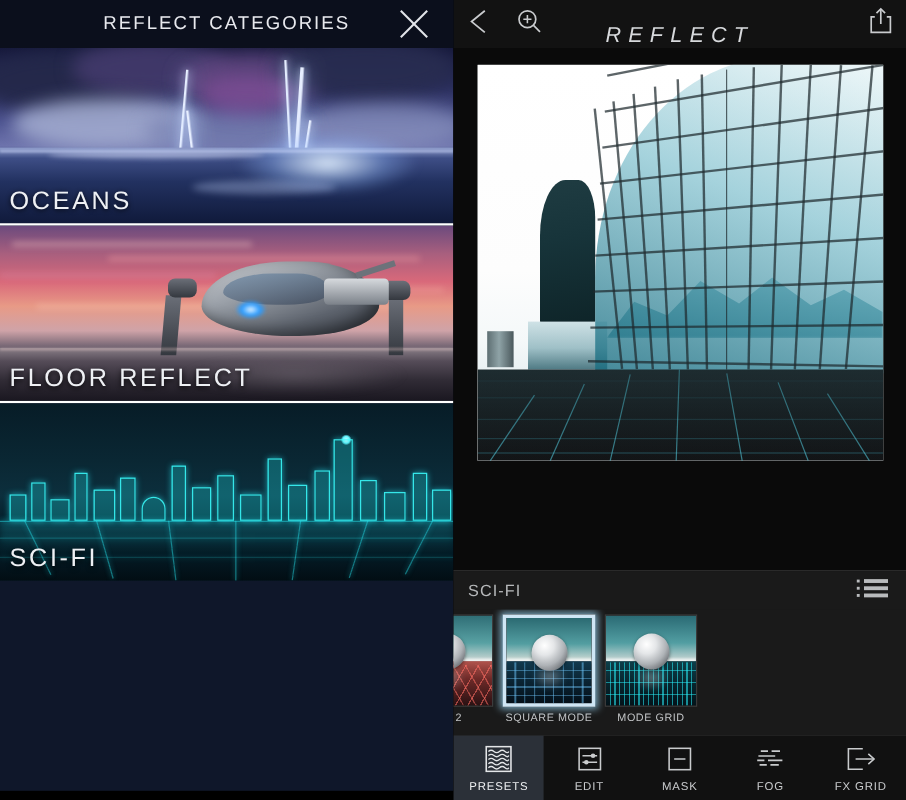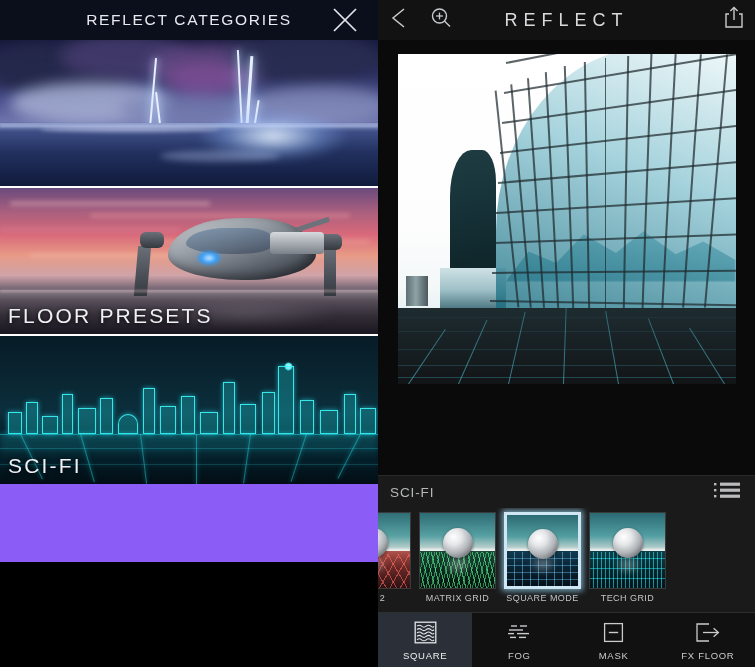--- a/index.html
+++ b/index.html
@@ -8,22 +8,22 @@
     width:755px; height:667px;
     background:#000;
     font-family:"Liberation Sans", sans-serif;
     overflow:hidden;
   }
   .app { position:relative; width:755px; height:667px; display:flex; }
 
   
   .left-panel {
     position:relative;
-    width:378px; height:562px;
-    background:#8b5cf6;
+    width:378px; height:659px;
+    background:#0f172a;
     overflow:hidden;
     flex:0 0 378px;
   }
   .cat-header {
     position:relative;
     height:40px;
     background:#0b0f1c;
     display:flex; align-items:center; justify-content:center;
     z-index:6;
   }
@@ -133,22 +133,23 @@
   }
   .nav-bar {
     position:relative;
     height:40px; flex:0 0 40px;
     background:#121212;
     display:flex; align-items:center;
   }
   .nav-btn { width:42px; height:40px; display:flex; align-items:center; justify-content:center; cursor:pointer; }
   .nav-title {
     position:absolute; left:0; right:0; top:0; bottom:0;
-    display:flex; align-items:center; justify-content:center;
+    display:flex; align-items:flex-end; justify-content:center;
     pointer-events:none;
+    font-style:italic;
   }
   .logo-text {
     color:#d7d9dc; font-size:18px; letter-spacing:6px;
     font-weight:300; font-family:"Liberation Sans", sans-serif;
   }
   .nav-right { margin-left:auto; }
 
   .preview-stage {
     position:relative;
     flex:0 0 435px; height:435px;
@@ -328,20 +329,21 @@
           <div class="bolt" style="left:158px;top:52px;width:2px;height:48px;transform:rotate(-7deg);"></div>
           <div class="bolt" style="left:239px;top:10px;width:2px;height:82px;transform:rotate(-3deg);"></div>
           <div class="bolt" style="left:247px;top:16px;width:2.5px;height:96px;transform:rotate(4deg);"></div>
           <div class="bolt" style="left:254px;top:60px;width:2px;height:46px;transform:rotate(9deg);"></div>
           <div class="oc-sea"></div>
           <div class="oc-glow" style="left:198px;top:48%;"></div>
           <div class="oc-cloud" style="left:40px;top:86px;width:180px;height:6px;background:rgba(180,190,225,.75);filter:blur(2px);"></div>
           <div style="position:absolute;left:0;right:0;top:58%;height:2px;background:rgba(210,222,255,.55);filter:blur(1px);"></div>
           <div class="oc-cloud" style="left:160px;top:110px;width:120px;height:12px;background:rgba(190,205,245,.35);filter:blur(3px);"></div>
         </div>
+        <div class="cat-label">OCEANS</div>
       </div>
 
 
       <div class="cat-card">
         <div class="cat-art art-floor">
           <div class="fl-streak" style="left:10px;top:14px;width:200px;background:rgba(255,205,200,.55);"></div>
           <div class="fl-streak" style="left:90px;top:26px;width:260px;background:rgba(255,170,170,.5);"></div>
           <div class="fl-streak" style="left:0px;top:40px;width:180px;background:rgba(220,140,170,.45);"></div>
           <div class="fl-streak" style="left:150px;top:52px;width:220px;background:rgba(255,190,175,.4);"></div>
           <div class="fl-streak" style="left:30px;top:66px;width:300px;background:rgba(255,215,200,.35);"></div>
@@ -351,21 +353,21 @@
           <div class="ship-leg" style="left:140px;top:44px;width:24px;height:16px;border-radius:6px;"></div>
           <div class="ship-leg" style="left:318px;top:46px;width:24px;height:16px;border-radius:6px;"></div>
           <div class="ship-body" style="left:168px;top:30px;width:148px;height:62px;"></div>
           <div style="position:absolute;left:186px;top:40px;width:88px;height:26px;background:linear-gradient(170deg,rgba(112,140,168,.75),rgba(48,60,80,.6));border-radius:46% 30% 40% 50%/60% 50% 40% 40%;"></div>
           <div style="position:absolute;left:270px;top:44px;width:54px;height:22px;background:linear-gradient(180deg,#d7dade,#7b8189);border-radius:4px;"></div>
           <div style="position:absolute;left:296px;top:34px;width:34px;height:5px;background:#6d727a;transform:rotate(-18deg);"></div>
           <div class="ship-glow" style="left:196px;top:62px;"></div>
           <div style="position:absolute;left:150px;top:110px;width:190px;height:30px;background:radial-gradient(ellipse at center,rgba(160,150,160,.30),transparent 70%);filter:blur(4px);"></div>
           <div style="position:absolute;left:0;right:0;top:70%;height:2px;background:rgba(230,200,200,.45);filter:blur(1px);"></div>
         </div>
-        <div class="cat-label">FLOOR PRESETS</div>
+        <div class="cat-label">FLOOR REFLECT</div>
       </div>
 
       <div class="cat-card">
         <div class="cat-art art-scifi">
           <div class="sf-star" style="left:284px;top:26px;"></div>
           <div class="sf-ground"></div>
           <div class="sf-b" style="left:8px;top:76px;width:14px;height:22px;"></div>
           <div class="sf-b" style="left:26px;top:66px;width:12px;height:32px;"></div>
           <div class="sf-b" style="left:42px;top:80px;width:16px;height:18px;"></div>
           <div class="sf-b" style="left:62px;top:58px;width:11px;height:40px;"></div>
@@ -512,33 +514,20 @@
             <div class="th-floor" style="background:linear-gradient(180deg,#b0534c,#6e2a28 40%,#2a1113);"></div>
             <div class="th-gl" style="left:0;top:54%;right:0;bottom:0;background:
                  repeating-linear-gradient(60deg,transparent 0 8px,rgba(255,110,100,.55) 8px 9px),
                  repeating-linear-gradient(-60deg,transparent 0 8px,rgba(255,110,100,.55) 8px 9px);"></div>
             <div class="th-ball"></div>
             <div class="th-ballrefl"></div>
           </div>
           <div class="thumb-label">RID 2</div>
         </div>
 
-        <div class="thumb">
-          <div class="thumb-img">
-            <div class="th-sky" style="background:linear-gradient(180deg,#2c6b73,#56a0a2 60%,#d3dcd8);"></div>
-            <div class="th-horizon"></div>
-            <div class="th-floor" style="background:linear-gradient(180deg,#1d4a3a,#0e2a20 50%,#061310);"></div>
-            <div class="th-gl" style="left:0;top:52%;right:0;bottom:0;background:
-                 repeating-linear-gradient(76deg,transparent 0 4px,rgba(90,255,150,.6) 4px 5px),
-                 repeating-linear-gradient(104deg,transparent 0 4px,rgba(90,255,150,.45) 4px 5px);"></div>
-            <div class="th-ball"></div>
-            <div class="th-ballrefl"></div>
-          </div>
-          <div class="thumb-label">MATRIX GRID</div>
-        </div>
 
         <div class="thumb selected">
           <div class="thumb-img">
             <div class="th-sky" style="background:linear-gradient(180deg,#2b6a72,#539ea1 60%,#d5ded9);"></div>
             <div class="th-horizon"></div>
             <div class="th-floor" style="background:linear-gradient(180deg,#123a4e,#0a2332 50%,#041019);"></div>
             <div class="th-gl" style="left:0;top:52%;right:0;bottom:0;background:
                  repeating-linear-gradient(90deg,transparent 0 7px,rgba(110,200,255,.5) 7px 8px),
                  repeating-linear-gradient(0deg,transparent 0 6px,rgba(110,200,255,.42) 6px 7px);"></div>
             <div class="th-ball"></div>
@@ -552,74 +541,86 @@
           <div class="thumb-img">
             <div class="th-sky" style="background:linear-gradient(180deg,#2a6a74,#529ea2 60%,#ccd8d6);"></div>
             <div class="th-horizon"></div>
             <div class="th-floor" style="background:linear-gradient(180deg,#0d3f4a,#07262e 50%,#03131a);"></div>
             <div class="th-gl" style="left:0;top:52%;right:0;bottom:0;background:
                  repeating-linear-gradient(90deg,transparent 0 3px,rgba(40,240,250,.55) 3px 4px),
                  repeating-linear-gradient(0deg,transparent 0 9px,rgba(40,240,250,.5) 9px 10px);"></div>
             <div class="th-ball"></div>
             <div class="th-ballrefl"></div>
           </div>
-          <div class="thumb-label">TECH GRID</div>
+          <div class="thumb-label">MODE GRID</div>
         </div>
 
       </div>
     </div>
 
     <div class="tab-bar">
 
       <div class="tab active">
         <span class="tab-ico">
           <svg width="23" height="23" viewBox="0 0 23 23" aria-hidden="true">
             <rect x="1.2" y="1.2" width="20.6" height="20.6" fill="none" stroke="#e4e6e8" stroke-width="1.3"></rect>
             <path d="M3 5.2q2.3-2 4.6 0t4.6 0 4.6 0 3.2 0" fill="none" stroke="#e4e6e8" stroke-width="1.1"></path>
             <path d="M3 8.6q2.3-2 4.6 0t4.6 0 4.6 0 3.2 0" fill="none" stroke="#e4e6e8" stroke-width="1.1"></path>
             <path d="M3 12q2.3-2 4.6 0t4.6 0 4.6 0 3.2 0" fill="none" stroke="#e4e6e8" stroke-width="1.1"></path>
             <path d="M3 15.4q2.3-2 4.6 0t4.6 0 4.6 0 3.2 0" fill="none" stroke="#e4e6e8" stroke-width="1.1"></path>
             <path d="M3 18.8q2.3-2 4.6 0t4.6 0 4.6 0 3.2 0" fill="none" stroke="#e4e6e8" stroke-width="1.1"></path>
           </svg>
         </span>
-        <span class="tab-lbl">SQUARE</span>
-      </div>
-
+        <span class="tab-lbl">PRESETS</span>
+      </div>
+
+      <div class="tab">
+        <span class="tab-ico">
+          <svg width="23" height="23" viewBox="0 0 23 23" aria-hidden="true">
+            <rect x="2.6" y="2.6" width="17.8" height="17.8" fill="none" stroke="#c9cbcd" stroke-width="1.3"></rect>
+            <line x1="5.4" y1="8.8" x2="17.6" y2="8.8" stroke="#c9cbcd" stroke-width="1.3"></line>
+            <circle cx="14.2" cy="8.8" r="1.9" fill="#c9cbcd"></circle>
+            <line x1="5.4" y1="14.2" x2="17.6" y2="14.2" stroke="#c9cbcd" stroke-width="1.3"></line>
+            <circle cx="8.6" cy="14.2" r="1.9" fill="#c9cbcd"></circle>
+          </svg>
+        </span>
+        <span class="tab-lbl">EDIT</span>
+      </div>
+
+      <div class="tab">
+        <span class="tab-ico">
+          <svg width="23" height="23" viewBox="0 0 23 23" aria-hidden="true">
+            <rect x="2.6" y="2.6" width="17.8" height="17.8" fill="none" stroke="#c9cbcd" stroke-width="1.3"></rect>
+            <line x1="6.8" y1="11.5" x2="16.2" y2="11.5" stroke="#c9cbcd" stroke-width="1.4"></line>
+          </svg>
+        </span>
+        <span class="tab-lbl">MASK</span>
+      </div>
 
       <div class="tab">
         <span class="tab-ico">
           <svg width="26" height="23" viewBox="0 0 26 23" aria-hidden="true">
             <line x1="5" y1="5" x2="11" y2="5" stroke="#c9cbcd" stroke-width="1.4"></line>
             <line x1="14" y1="5" x2="21" y2="5" stroke="#c9cbcd" stroke-width="1.4"></line>
             <line x1="3" y1="9" x2="17" y2="9" stroke="#c9cbcd" stroke-width="1.4"></line>
             <line x1="2" y1="12.6" x2="8" y2="12.6" stroke="#c9cbcd" stroke-width="1.4"></line>
             <line x1="11" y1="12.6" x2="23" y2="12.6" stroke="#c9cbcd" stroke-width="1.4"></line>
             <line x1="4" y1="16.4" x2="10" y2="16.4" stroke="#c9cbcd" stroke-width="1.4"></line>
             <line x1="13" y1="16.4" x2="20" y2="16.4" stroke="#c9cbcd" stroke-width="1.4"></line>
           </svg>
         </span>
         <span class="tab-lbl">FOG</span>
       </div>
 
       <div class="tab">
         <span class="tab-ico">
-          <svg width="23" height="23" viewBox="0 0 23 23" aria-hidden="true">
-            <rect x="2.6" y="2.6" width="17.8" height="17.8" fill="none" stroke="#c9cbcd" stroke-width="1.3"></rect>
-            <line x1="6.8" y1="11.5" x2="16.2" y2="11.5" stroke="#c9cbcd" stroke-width="1.4"></line>
-          </svg>
-        </span>
-        <span class="tab-lbl">MASK</span>
-      </div>
-
-      <div class="tab">
-        <span class="tab-ico">
           <svg width="27" height="23" viewBox="0 0 27 23" aria-hidden="true">
             <polyline points="15,3 3,3 3,20 15,20" fill="none" stroke="#c9cbcd" stroke-width="1.3"></polyline>
             <line x1="9" y1="11.5" x2="24" y2="11.5" stroke="#c9cbcd" stroke-width="1.3"></line>
             <polyline points="19.6,7.2 24.4,11.5 19.6,15.8" fill="none" stroke="#c9cbcd" stroke-width="1.3"></polyline>
           </svg>
         </span>
-        <span class="tab-lbl">FX FLOOR</span>
+        <span class="tab-lbl">FX GRID</span>
       </div>
 
     </div>
   </div>
 </div>
 
 </body></html>

